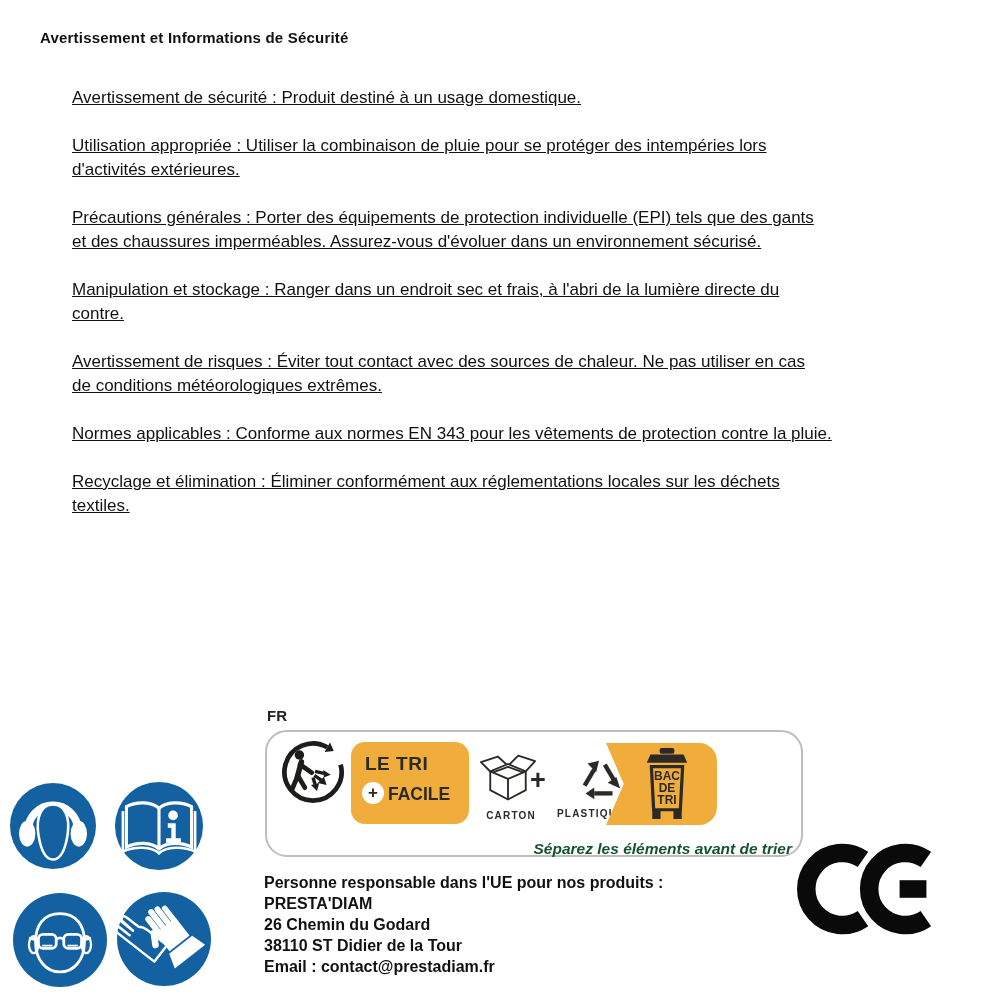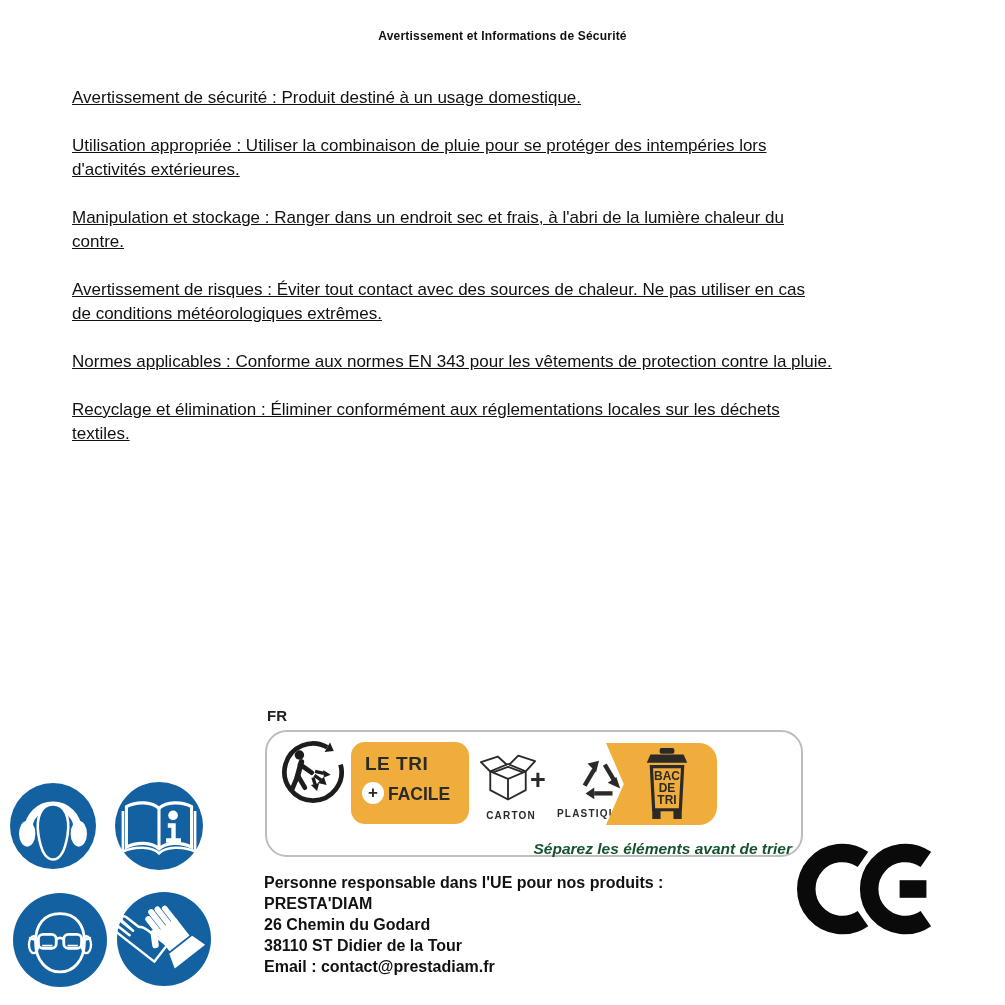--- a/index.html
+++ b/index.html
@@ -1,21 +1,21 @@
 <!DOCTYPE html>
 <html><head>
 <meta charset="utf-8">
 <style>
   * { margin:0; padding:0; box-sizing:border-box; }
   html,body { width:1005px; height:1005px; background:#ffffff; overflow:hidden;
               font-family:"Liberation Sans", sans-serif; color:#111; }
   .page { position:relative; width:1005px; height:1005px; background:#fff; }
 
-  .doc-title { position:absolute; top:29px; left:0; width:100%; text-align:center;
-               font-size:12px; font-weight:bold; letter-spacing:.2px; }
+  .doc-title { position:absolute; top:29px; left:0; width:100%; text-align:left;
+               font-size:15px; font-weight:bold; letter-spacing:.2px;padding-left:40px; }
 
   .content { position:absolute; left:72px; top:86px;text-decoration:underline; }
   .content p { margin:0 0 24px 0; font-size:17px; line-height:24px; }
   .content .line { display:block; white-space:nowrap; }
 
   
   .fr-label { position:absolute; left:267px; top:707px; font-size:15px; font-weight:bold; color:#222; }
   .triman-box { position:absolute; left:265px; top:730px; width:538px; height:127px;
                 background:#fff; border:2px solid #bdbdbd; border-radius:22px; }
   .triman-icon { position:absolute; left:12px; top:6px; }
@@ -57,21 +57,25 @@
 
   <div class="content">
     <p>
       <span class="line">Avertissement de sécurité : Produit destiné à un usage domestique.</span>
     </p>
     <p>
       <span class="line">Utilisation appropriée : Utiliser la combinaison de pluie pour se protéger des intempéries lors</span>
       <span class="line">d'activités extérieures.</span>
     </p>
     <p>
-      <span class="line">Manipulation et stockage : Ranger dans un endroit sec et frais, à l'abri de la lumière chaleur du</span>
+      <span class="line">Précautions générales : Porter des équipements de protection individuelle (EPI) tels que des gants</span>
+      <span class="line">et des chaussures imperméables. Assurez-vous d'évoluer dans un environnement sécurisé.</span>
+    </p>
+    <p>
+      <span class="line">Manipulation et stockage : Ranger dans un endroit sec et frais, à l'abri de la lumière directe du</span>
       <span class="line">contre.</span>
     </p>
     <p>
       <span class="line">Avertissement de risques : Éviter tout contact avec des sources de chaleur. Ne pas utiliser en cas</span>
       <span class="line">de conditions météorologiques extrêmes.</span>
     </p>
     <p>
       <span class="line">Normes applicables : Conforme aux normes EN 343 pour les vêtements de protection contre la pluie.</span>
     </p>
     <p>

